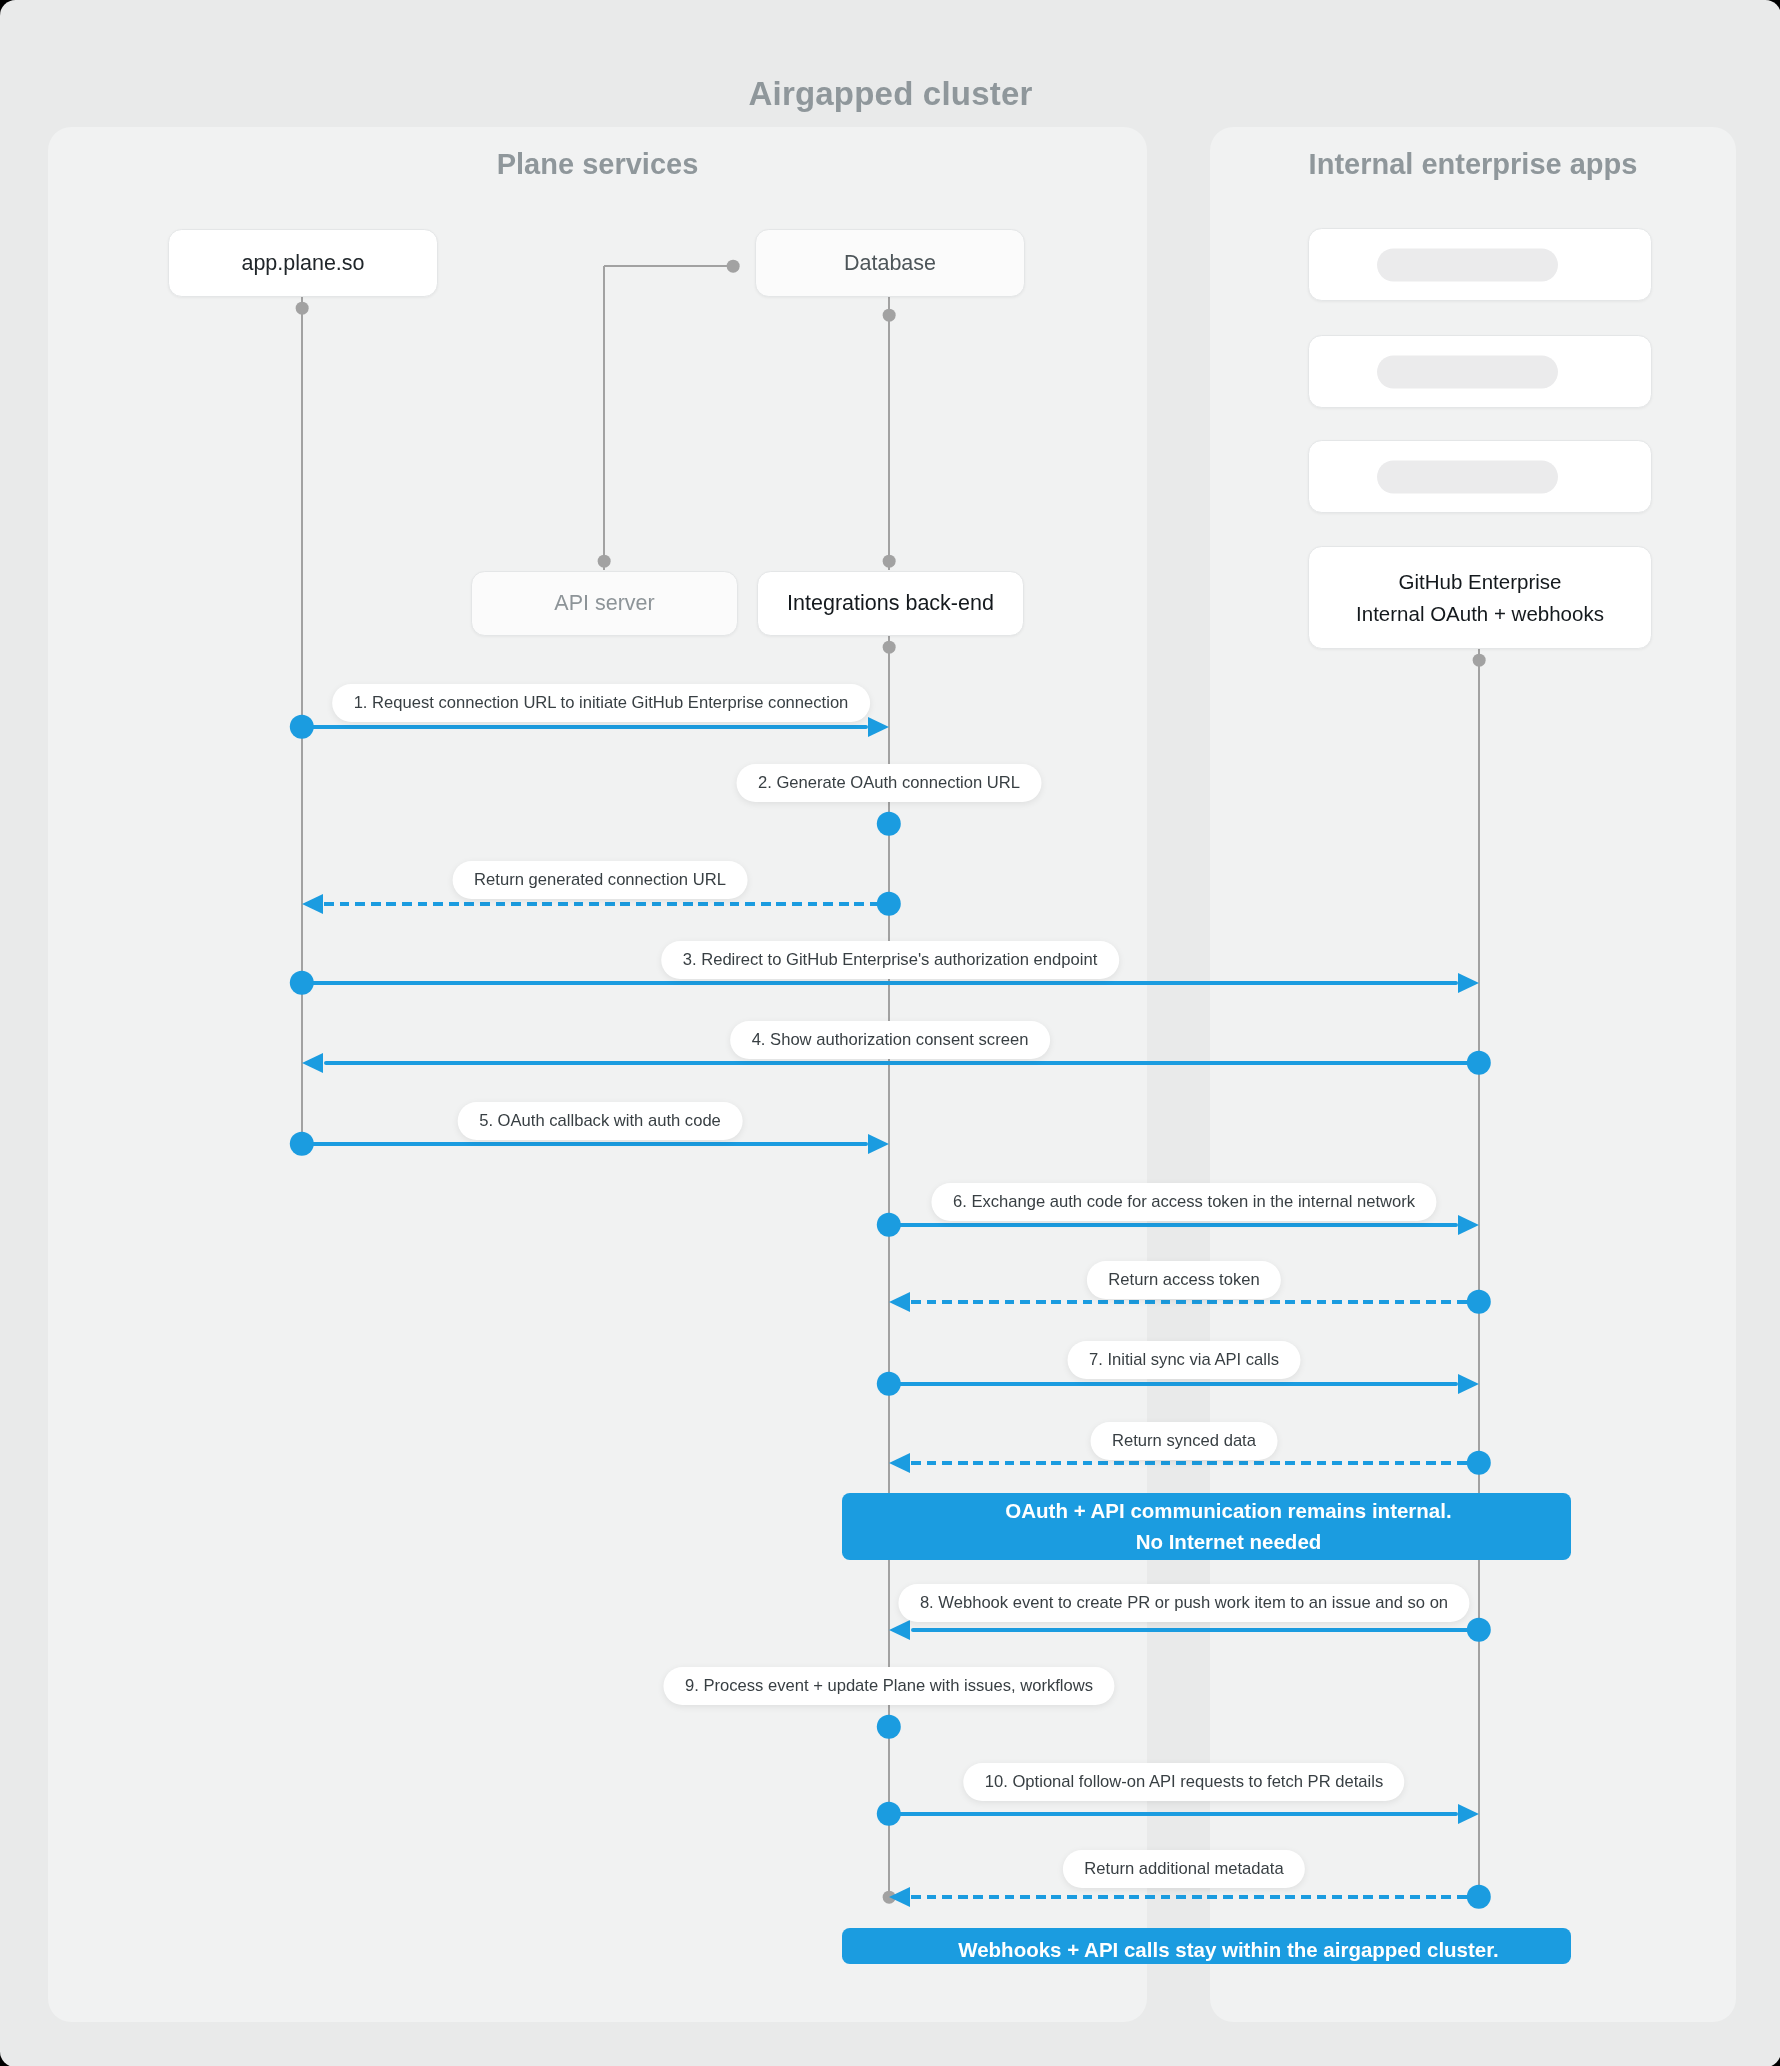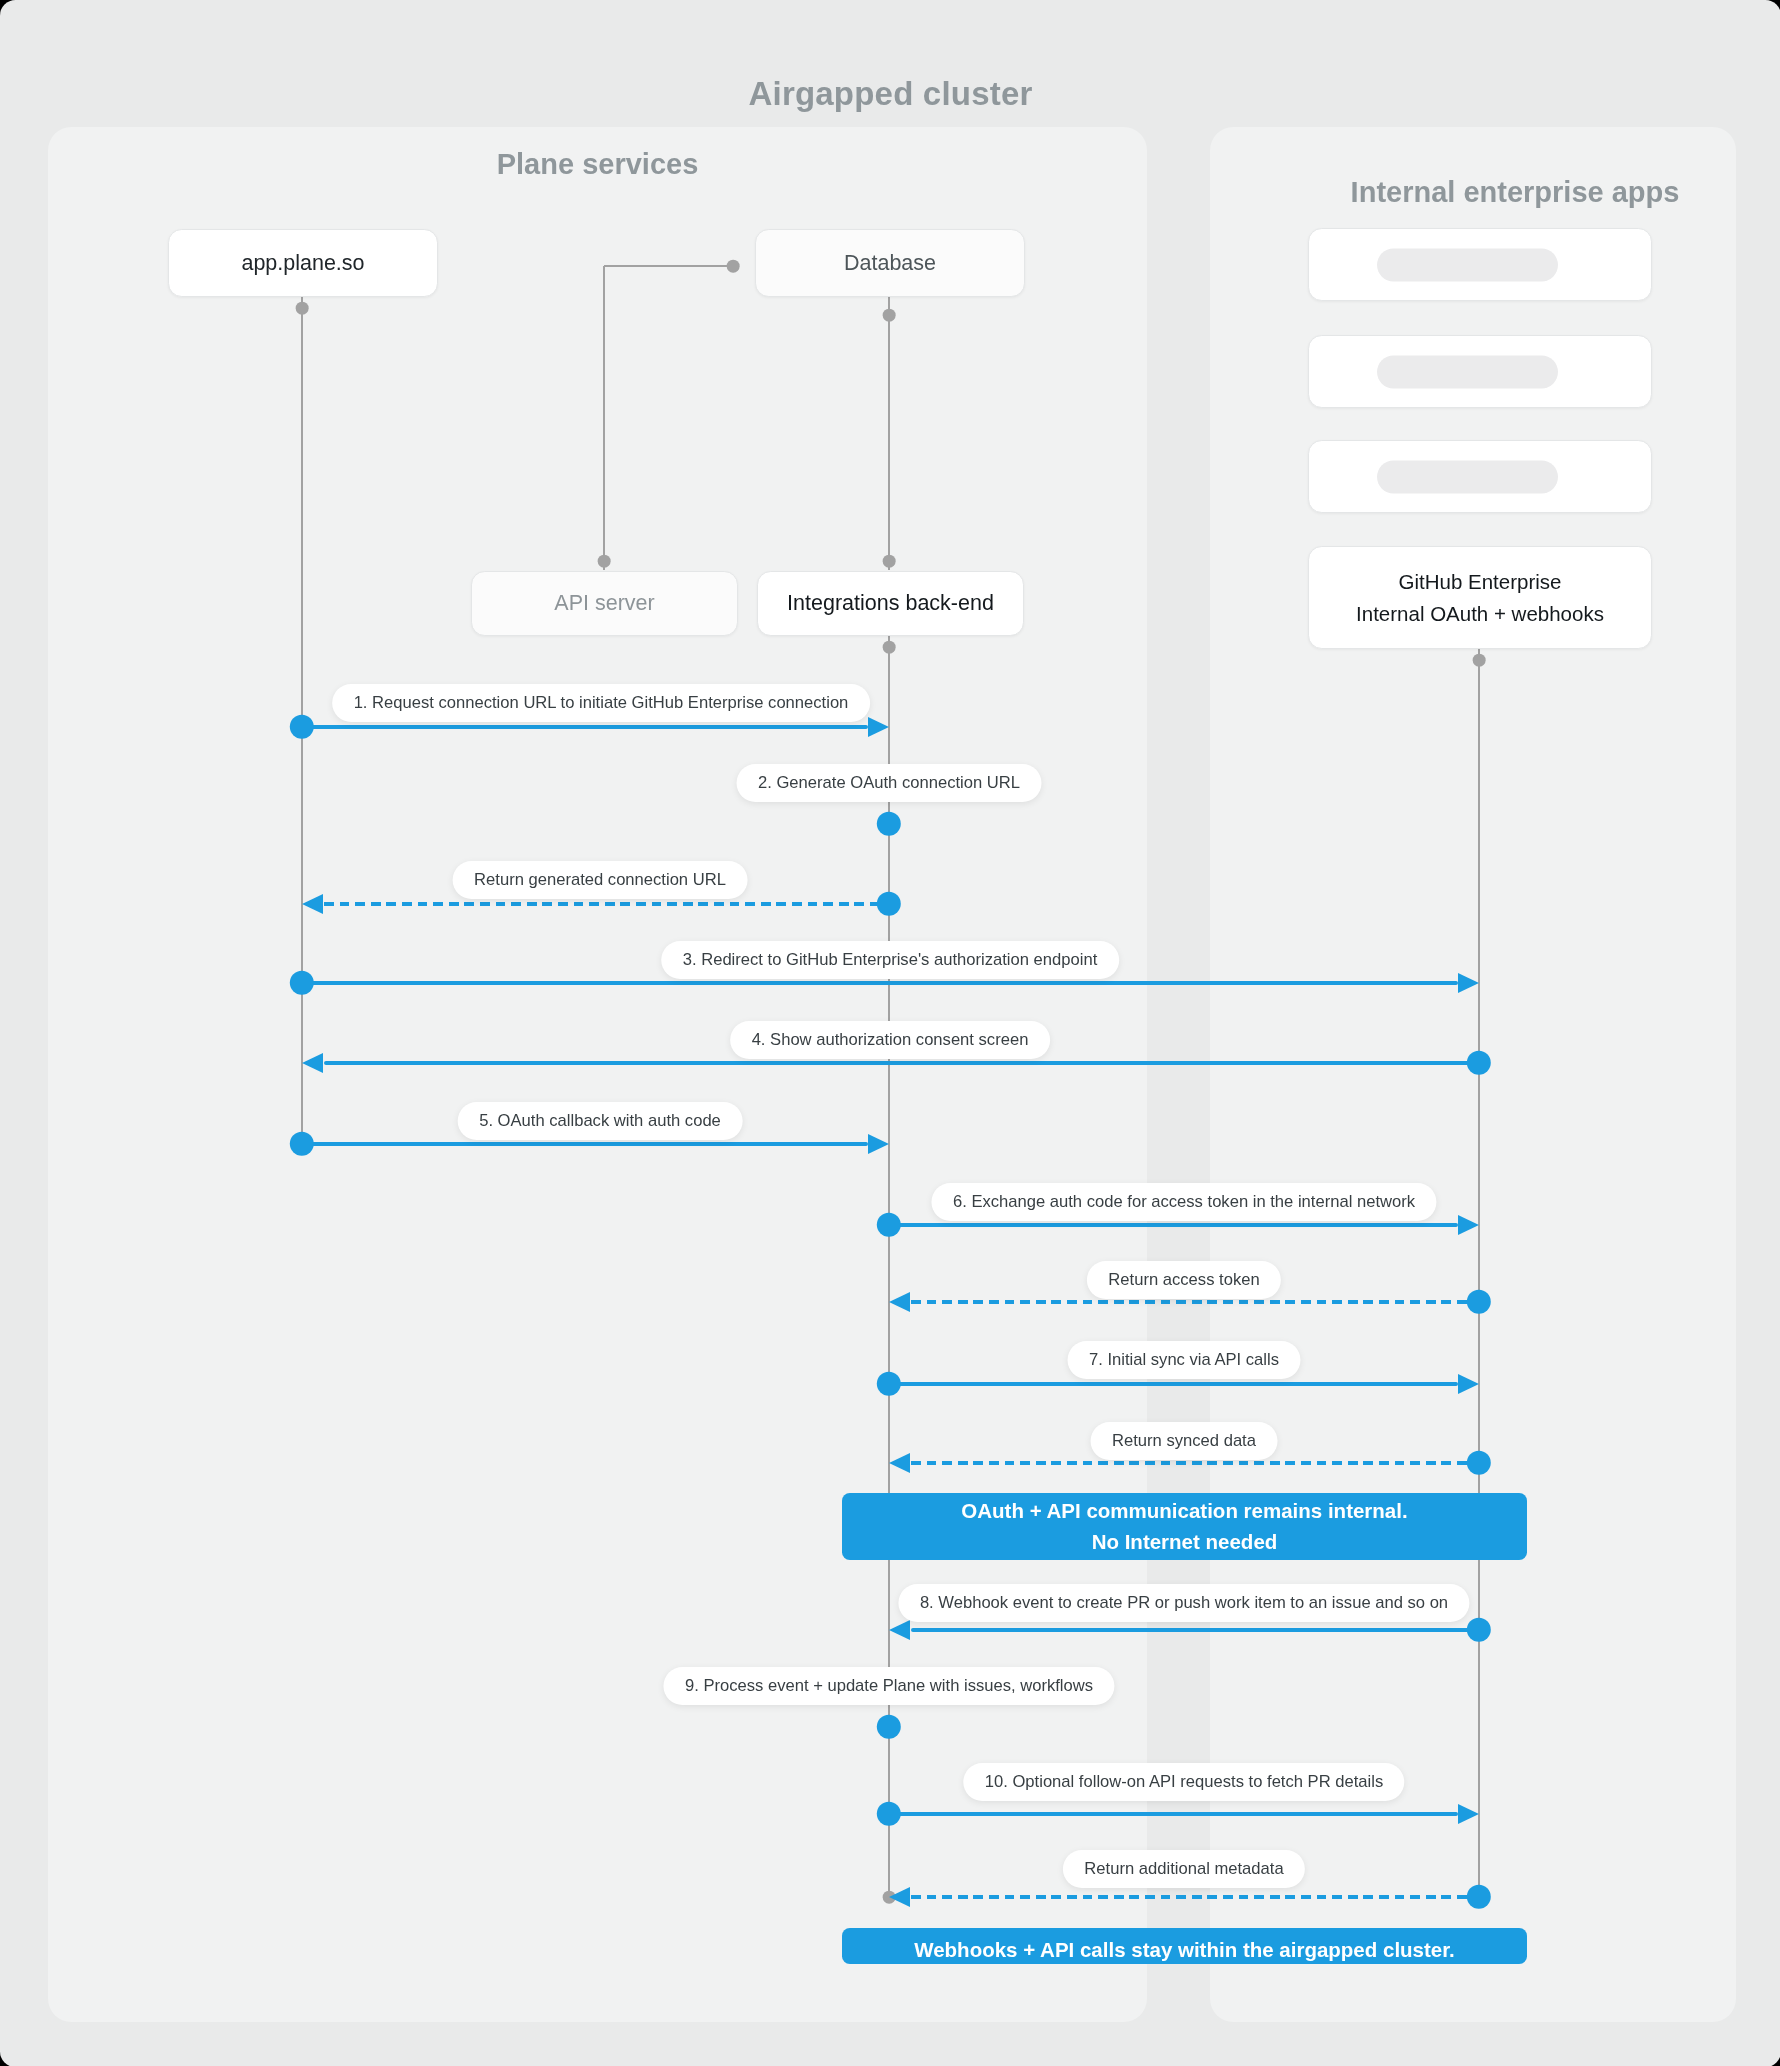--- a/index.html
+++ b/index.html
@@ -41,34 +41,34 @@
     border-top:10.7px solid transparent;border-bottom:10.7px solid transparent;border-left:21.5px solid #1b9ce0;}
   .head-l{position:absolute;width:0;height:0;transform:translateY(-50%);
     border-top:10.7px solid transparent;border-bottom:10.7px solid transparent;border-right:21.5px solid #1b9ce0;}
   .pill{
     position:absolute;transform:translateX(-50%);background:#fff;border-radius:21.5px;
     padding:8.8px 21.5px;font-size:16.6px;color:#383f43;white-space:nowrap;
     box-shadow:0 2px 7.8px rgba(0,0,0,.08);
   }
   .banner{
     position:absolute;left:842px;width:685px;background:#1b9ce0;color:#fff;border-radius:7.8px;
-    text-align:center;font-weight:700;font-size:20.5px;
+    text-align:center;font-weight:700;font-size:20.5px;padding-left:44px;
   }
 </style>
 </head>
 <body>
 
 <div class="page">
 
   <div class="title">Airgapped cluster</div>
 
   <section class="panel" style="left:48px;width:1099px;"></section>
   <section class="panel" style="left:1210px;width:526px;"></section>
   <div class="panel-title" style="left:48px;width:1099px;">Plane services</div>
-  <div class="panel-title" style="left:1252px;width:526px;margin-top:28px;">Internal enterprise apps</div>
+  <div class="panel-title" style="left:1210px;width:526px;">Internal enterprise apps</div>
 
   <div class="lifeline" style="left:301px;top:296px;height:848px;"></div>
   <div class="lifeline" style="left:603px;top:266px;height:304px;"></div>
   <div class="hline" style="left:604px;top:265px;width:130px;"></div>
   <div class="lifeline" style="left:888px;top:296px;height:274px;"></div>
   <div class="lifeline" style="left:888px;top:634px;height:1263px;"></div>
   <div class="lifeline" style="left:1478px;top:648px;height:1249px;"></div>
 
   <div class="gdot" style="left:302px;top:308px;"></div>
   <div class="gdot" style="left:733px;top:266px;"></div>

